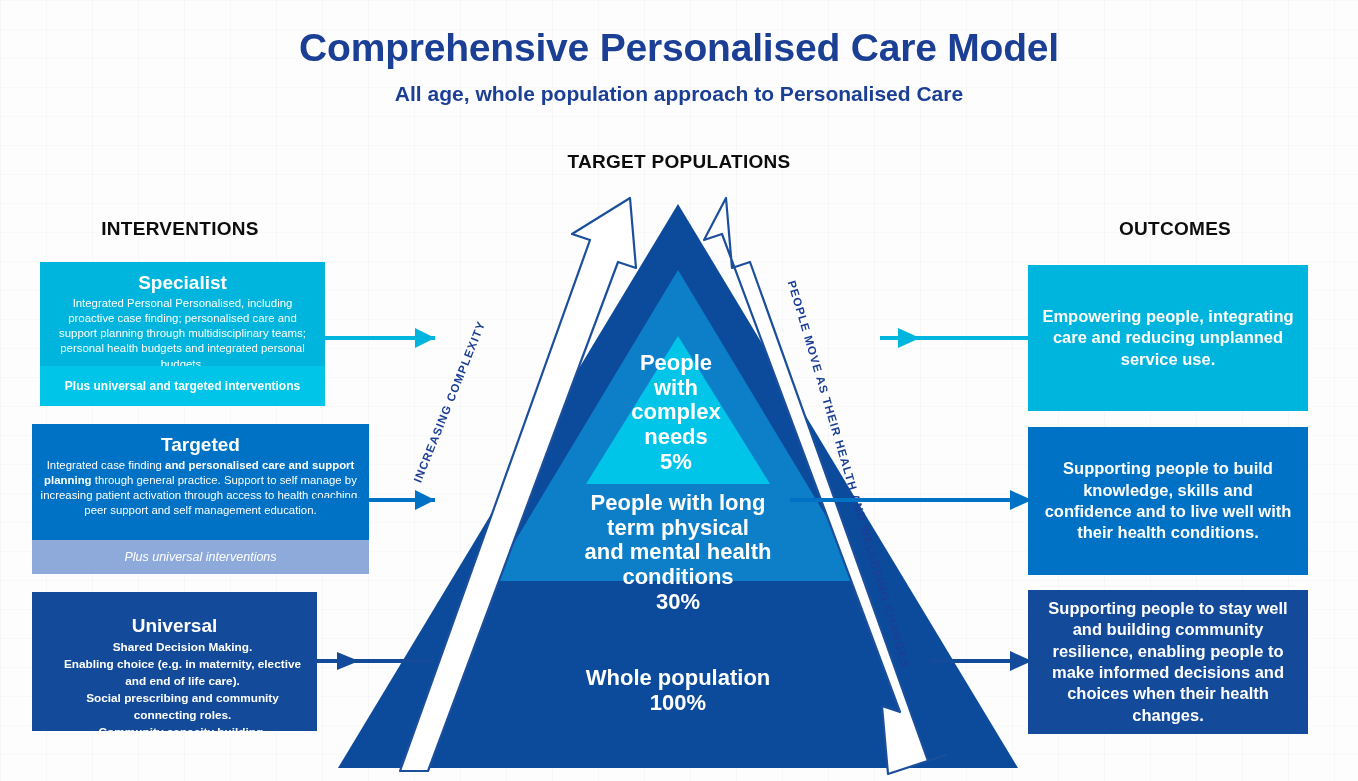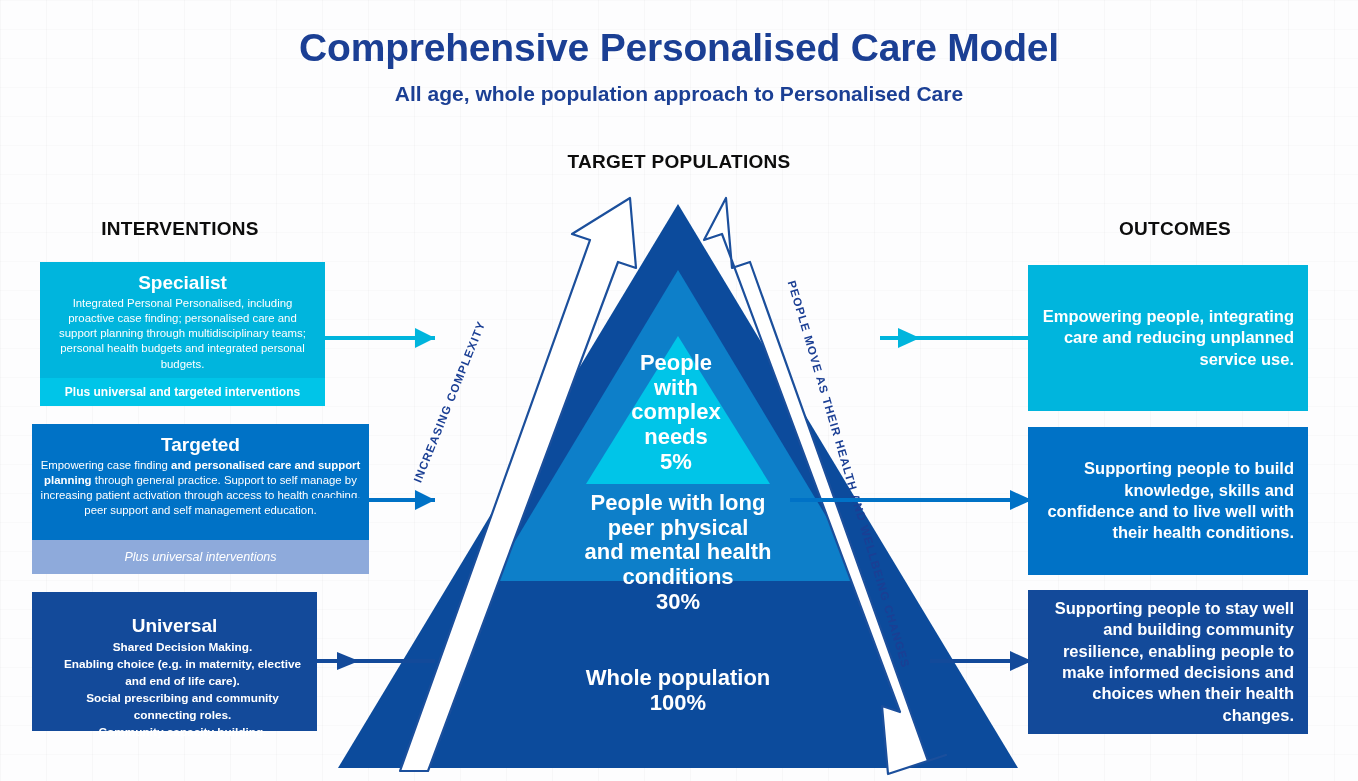--- a/index.html
+++ b/index.html
@@ -142,21 +142,21 @@
     justify-content: center;
   }
 
   
   #box-specialist {
     left: 32px; top: 262px; width: 285px; height: 144px;
     background: #00b5dd;
     padding-top: 10px;
     margin-left: 8px;
   }
-  #box-specialist .plus-band { height: 28px; background: #00c5e8; }
+  #box-specialist .plus-band { height: 40px; background: #00c5e8; }
 
   #box-targeted {
     left: 32px; top: 424px; width: 337px; height: 150px;
     background: #0072c6;
     padding-top: 10px;
   }
   #box-targeted .plus-band {
     height: 34px; background: #8eaadb;
     font-style: italic; font-weight: normal; font-size: 12.5px;
   }
@@ -168,21 +168,21 @@
   }
   #box-universal .box-body { font-weight: bold; font-size: 11.8px; line-height: 1.45; margin-left: 16px; }
 
   
   .outbox {
     position: absolute;
     color: #ffffff;
     display: flex;
     align-items: center;
     justify-content: center;
-    text-align: right;
+    text-align: center;
     font-weight: bold;
     font-size: 16.5px;
     line-height: 1.3;
     padding: 0 14px;
     box-sizing: border-box;
   }
   #out-specialist { left: 1028px; top: 265px; width: 280px; height: 146px; background: #00b5dd; }
   #out-targeted   { left: 1028px; top: 427px; width: 280px; height: 148px; background: #0072c6; }
   #out-universal  { left: 1028px; top: 590px; width: 280px; height: 144px; background: #134a9a; }
 
@@ -232,21 +232,21 @@
     <div class="pyr-label" id="label-complex">
       <span>People</span><br>
       <span>with</span><br>
       <span>complex</span><br>
       <span>needs</span><br>
       <span class="pct">5%</span>
     </div>
 
     <div class="pyr-label" id="label-ltc">
       <span>People with long</span><br>
-      <span>peer physical</span><br>
+      <span>term physical</span><br>
       <span>and mental health</span><br>
       <span>conditions</span><br>
       <span class="pct">30%</span>
     </div>
 
     <div class="pyr-label" id="label-whole">
       <span>Whole population</span><br>
       <span class="pct">100%</span>
     </div>
   </div>
@@ -255,21 +255,21 @@
   <div class="diag-text" id="diag-right-label">PEOPLE MOVE AS THEIR HEALTH AND WELLBEING CHANGES</div>
 
   <div class="sidebox" id="box-specialist">
     <span class="box-title">Specialist</span>
     <span class="box-body">Integrated Personal Personalised, including proactive case finding; personalised care and support planning through multidisciplinary teams; personal health budgets and integrated personal budgets.</span>
     <div class="plus-band">Plus universal and targeted interventions</div>
   </div>
 
   <div class="sidebox" id="box-targeted">
     <span class="box-title">Targeted</span>
-    <span class="box-body"><span>Empowering case finding </span><b>and personalised care and support planning</b><span> through general practice. Support to self manage by increasing patient activation through access to health coaching, peer support and self management education.</span></span>
+    <span class="box-body"><span>Integrated case finding </span><b>and personalised care and support planning</b><span> through general practice. Support to self manage by increasing patient activation through access to health coaching, peer support and self management education.</span></span>
     <div class="plus-band">Plus universal interventions</div>
   </div>
 
   <div class="sidebox" id="box-universal">
     <span class="box-title">Universal</span>
     <span class="box-body">
       <span>Shared Decision Making.</span><br>
       <span>Enabling choice (e.g. in maternity, elective</span><br>
       <span>and end of life care).</span><br>
       <span>Social prescribing and community</span><br>

